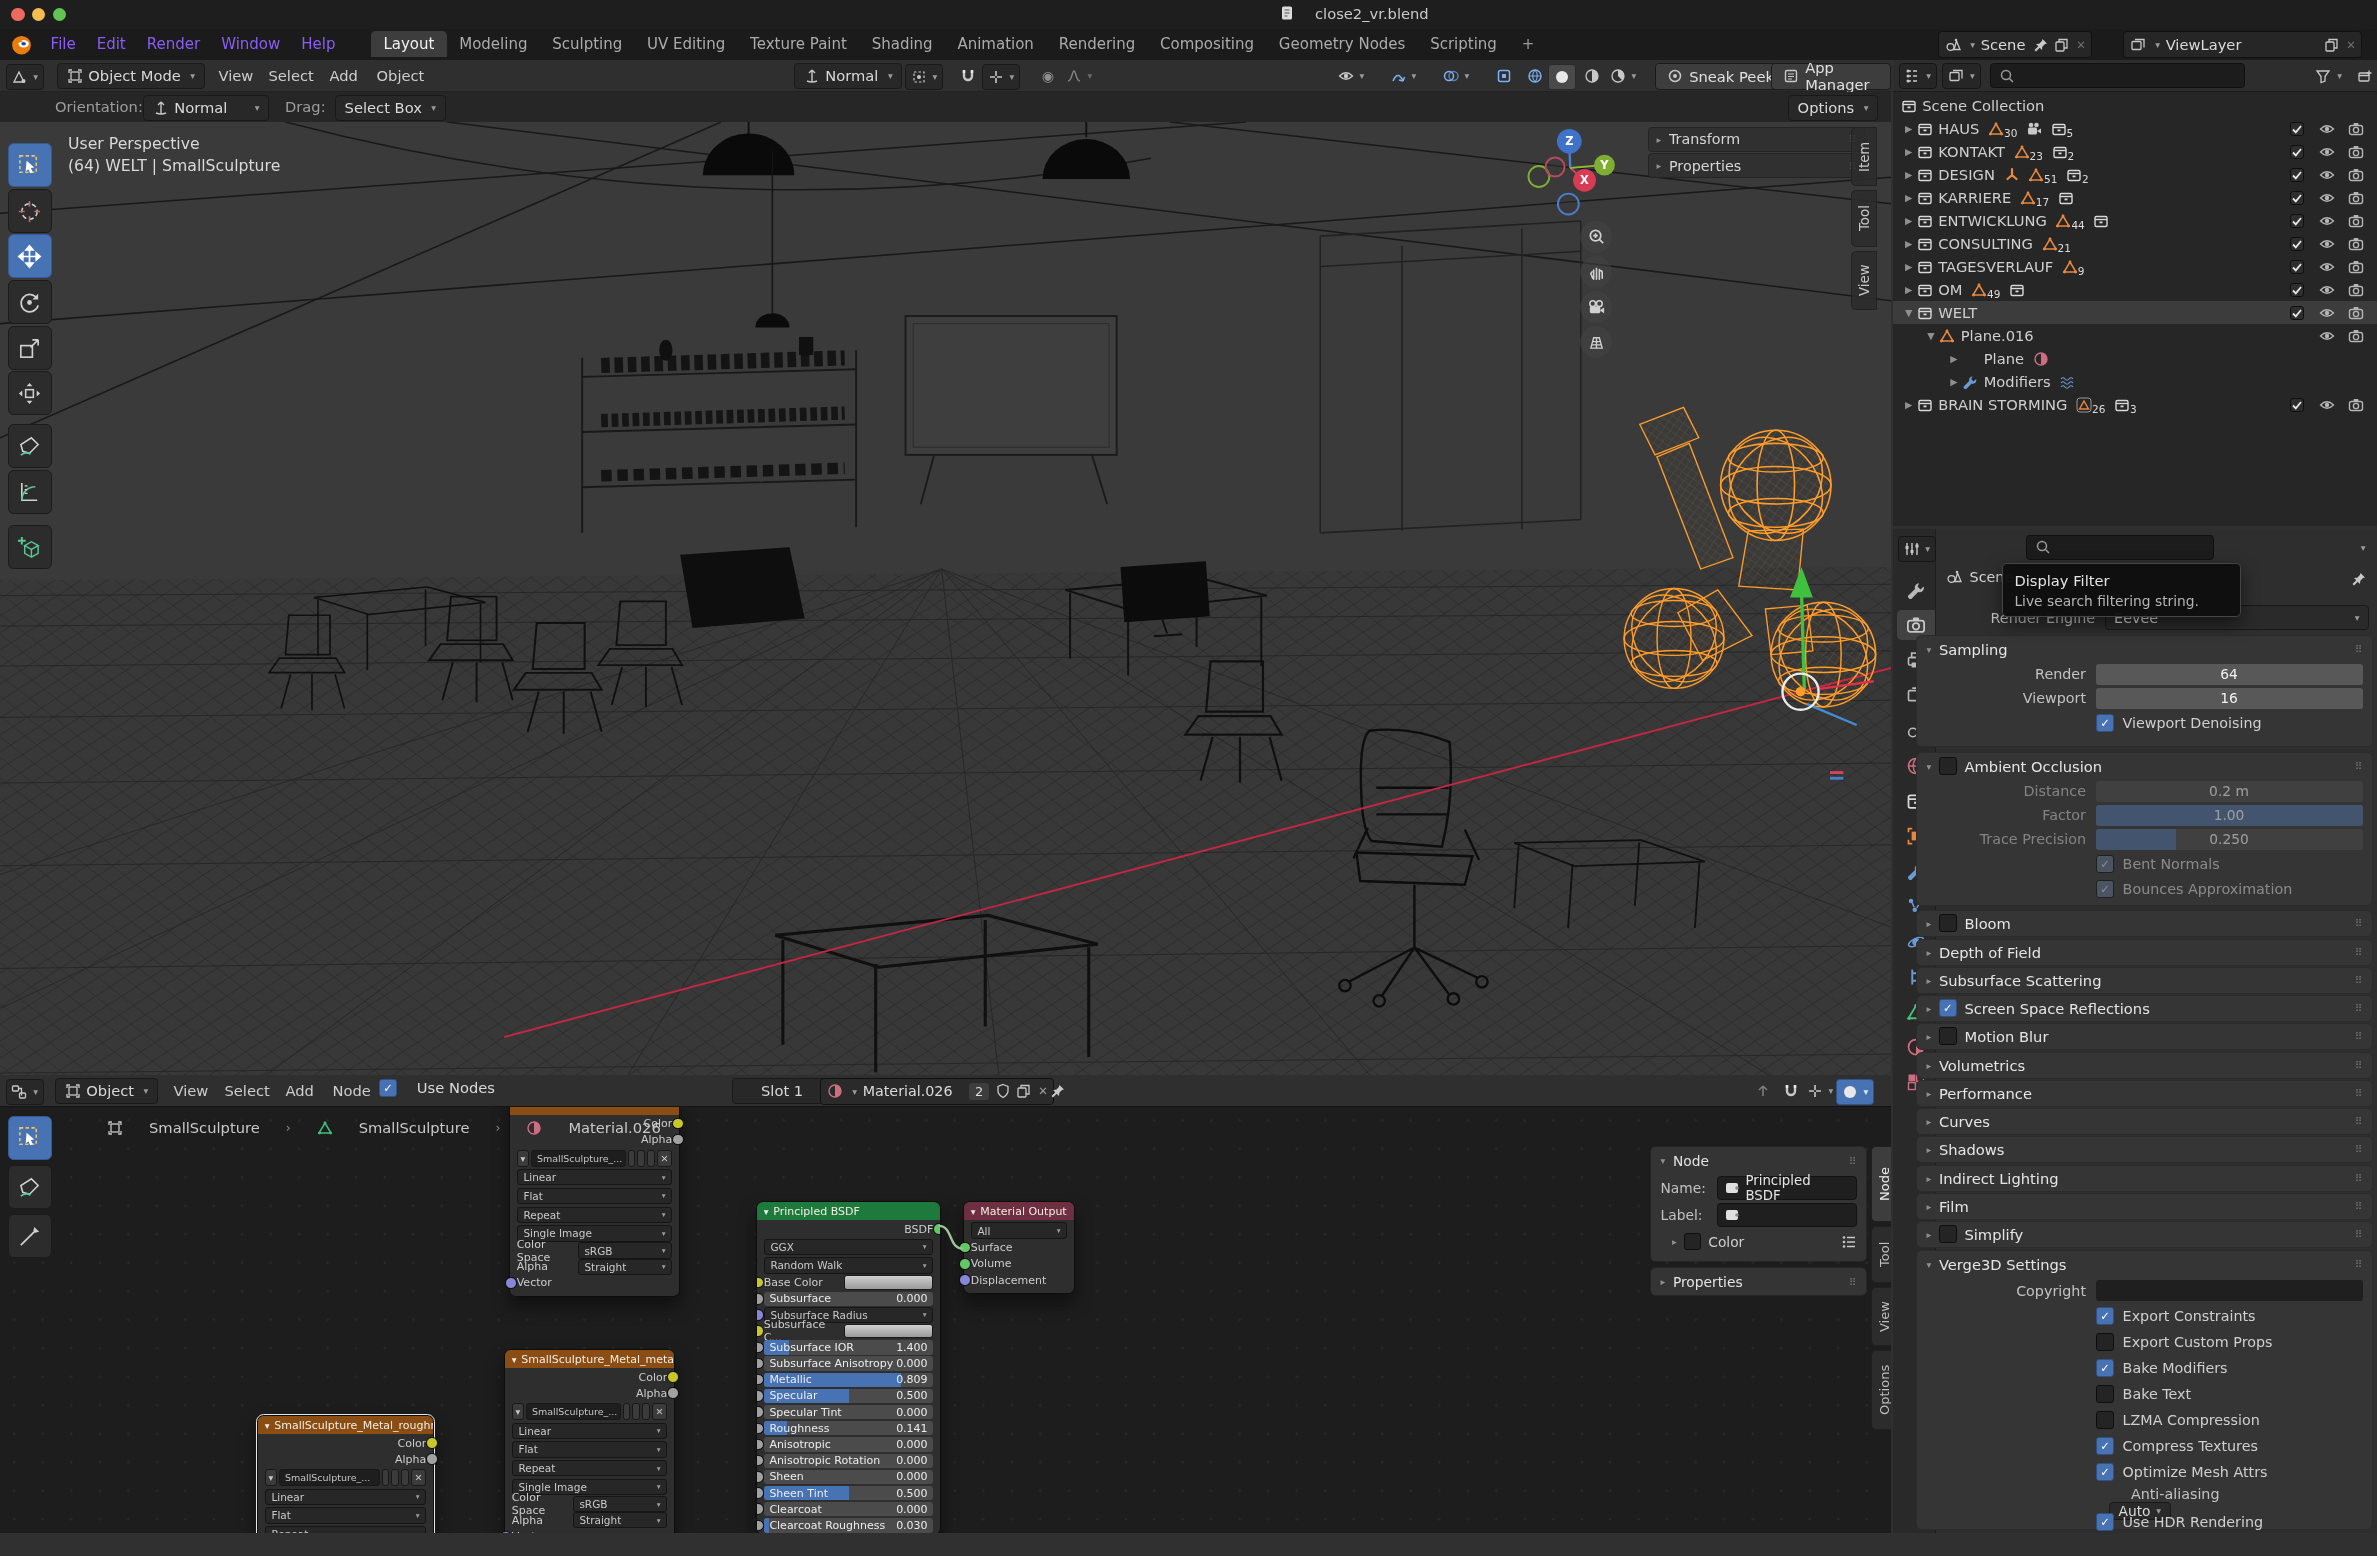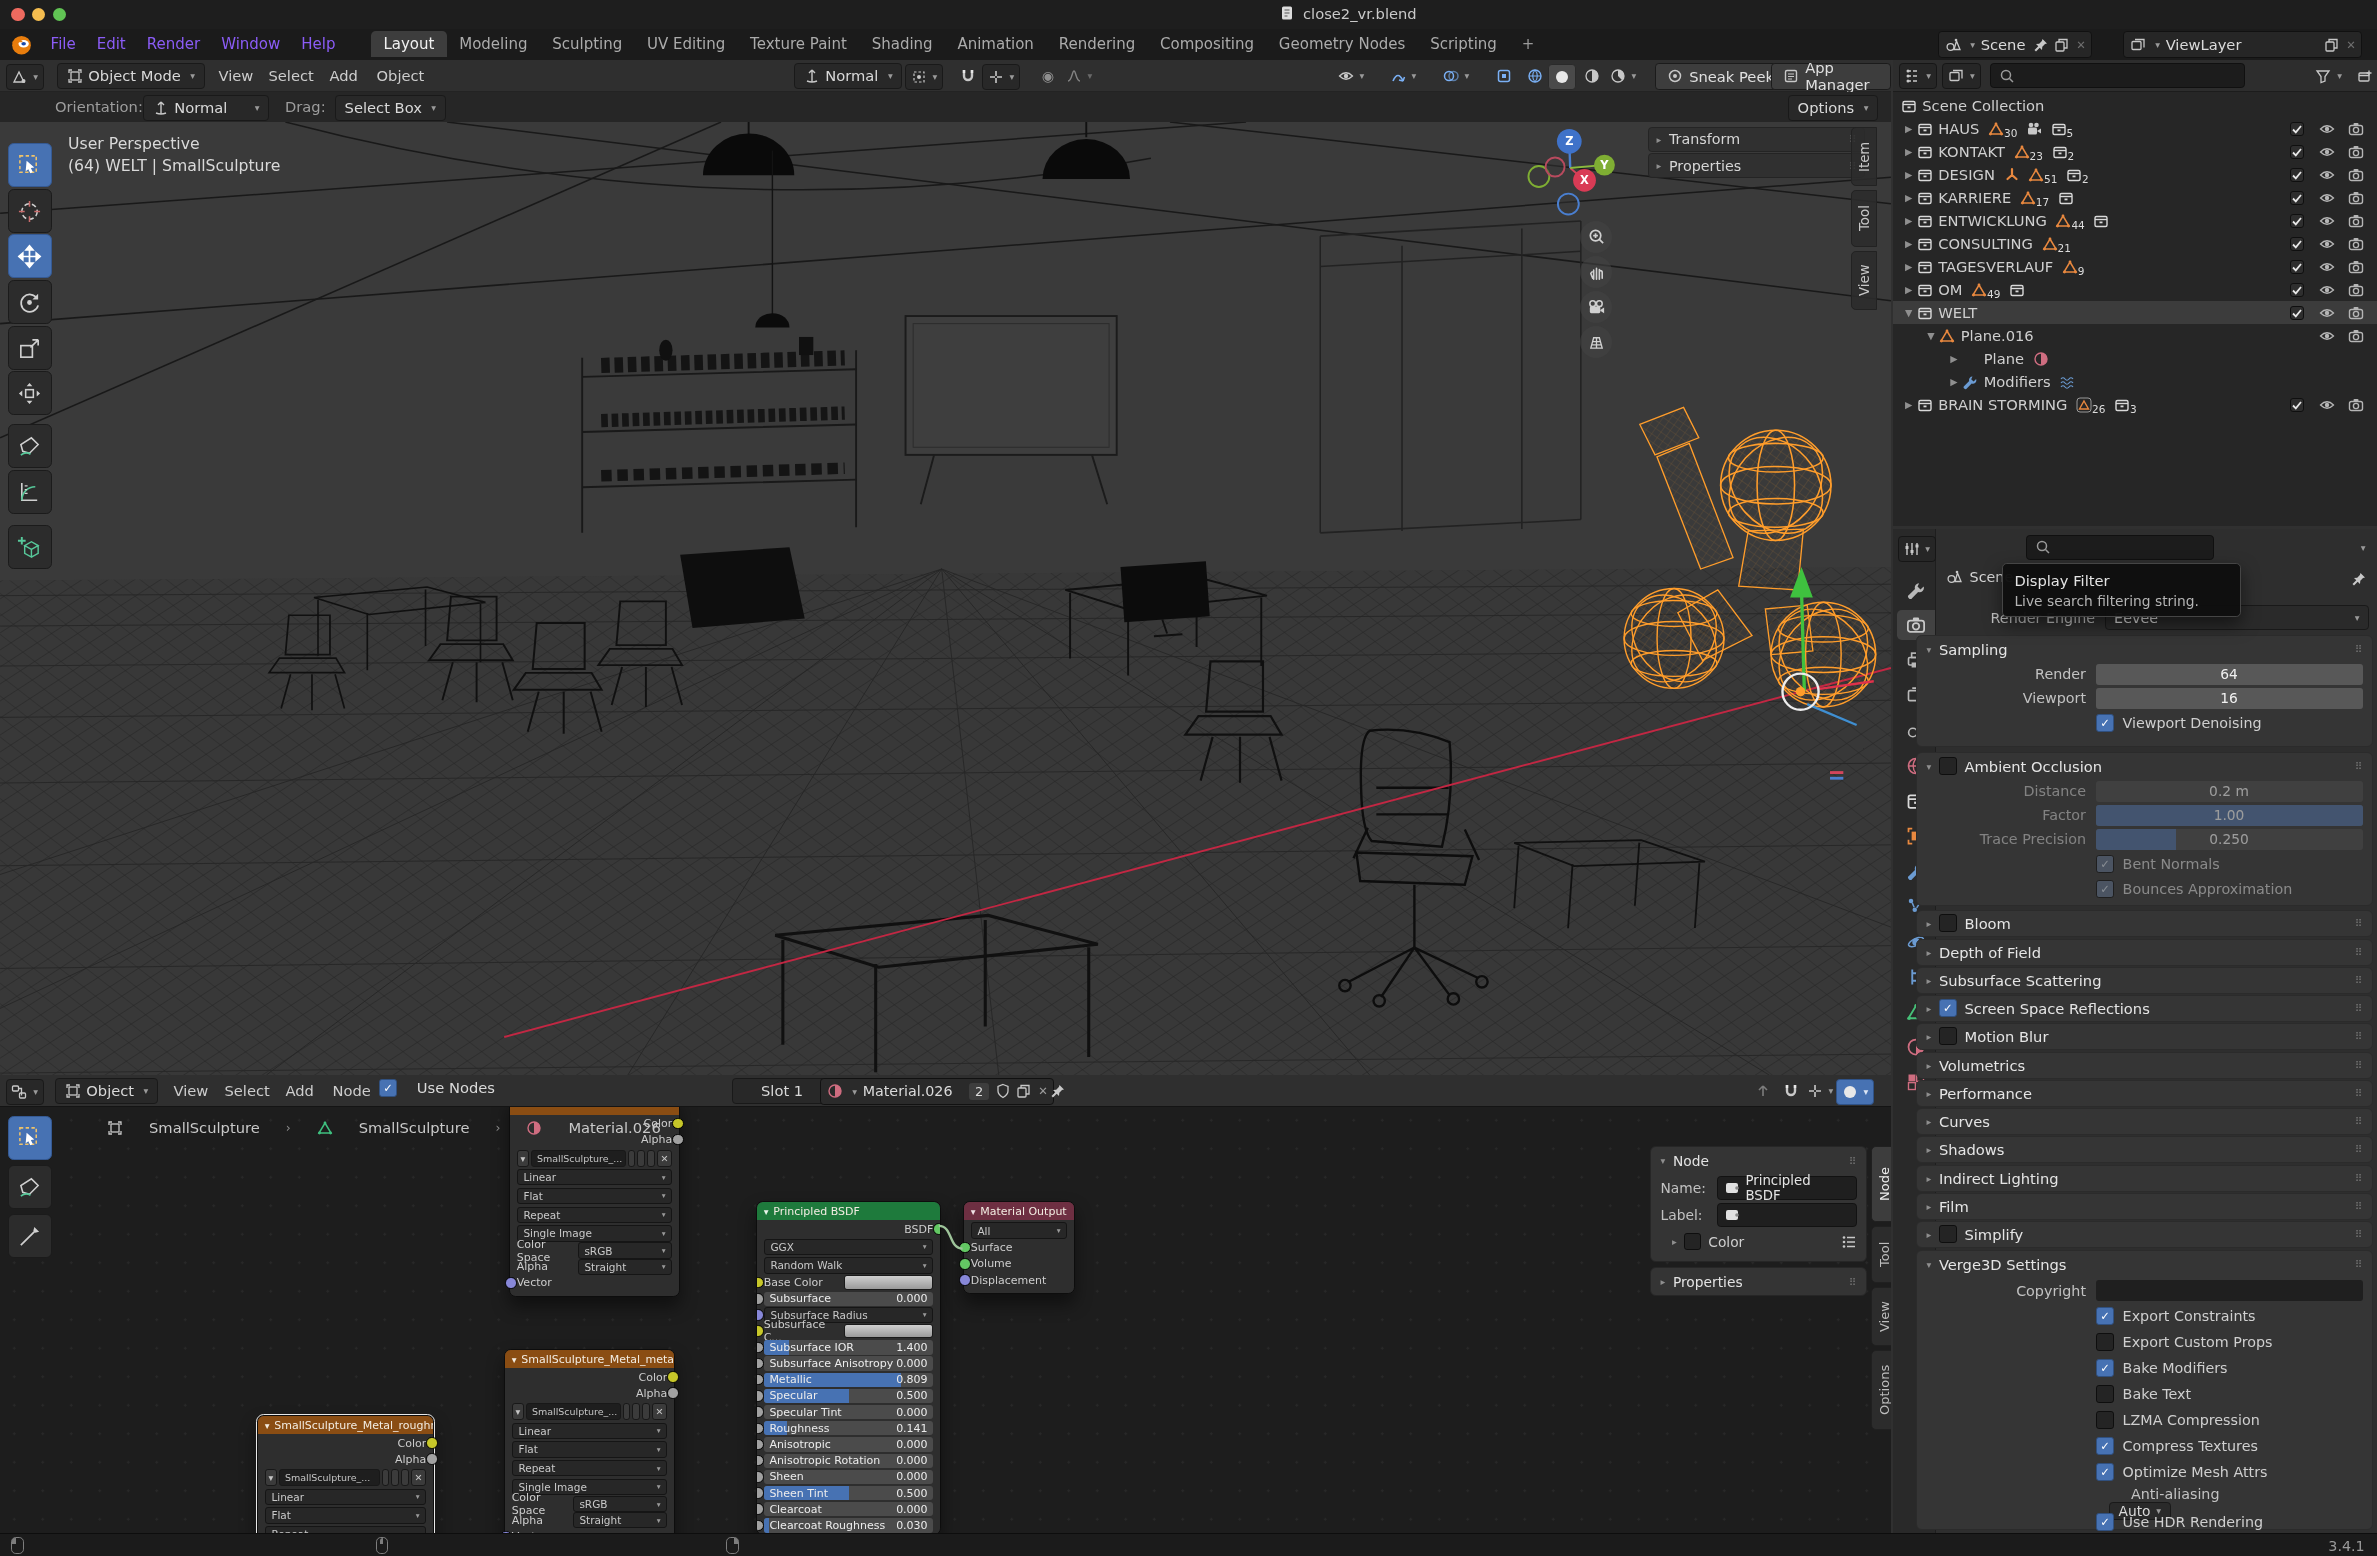--- a/index.html
+++ b/index.html
@@ -7,21 +7,21 @@
        font-family:"DejaVu Sans","Liberation Sans",sans-serif;color:#cfcfcf;font-size:15px;}
   .abs{position:absolute;}
   .flex{display:flex;align-items:center;}
   .chev{font-size:9.5px;color:#9a9a9a;margin-left:3.8px;}
   .chevr{font-size:9.5px;color:#8f8f8f;}
   .ic{display:inline-flex;width:16px;height:16px;align-items:center;justify-content:center;flex:none;}
   .ic svg{width:100%;height:100%;}
   
   #titlebar{left:0;top:0;width:2378px;height:28.5px;background:#1e1e1e;border-bottom:1px solid #0c0c0c;}
   .light{position:absolute;top:7.6px;width:13.3px;height:13.3px;border-radius:50%;}
-  #doc-title{position:absolute;left:1279px;top:4.8px;display:flex;gap:8px;align-items:center;color:#c9c9c9;font-size:14.7px;}
+  #doc-title{position:absolute;left:1279px;top:4.8px;display:flex;gap:20px;align-items:center;color:#c9c9c9;font-size:14.7px;}
   #menubar{left:0;top:28.5px;width:2378px;height:31px;background:#1b1b1b;display:flex;align-items:center;}
   .menuitem{padding:0 10.5px;font-size:15px;color:#8b5cf6;}
   .wstab{padding:3.8px 12.4px;font-size:15px;color:#ababab;border-radius:4.8px 4.8px 0 0;}
   .wstab.active{background:#3d3d3d;color:#f1f1f1;}
   .idwidget{position:absolute;top:2.9px;height:25px;background:#262626;border:1px solid #111;border-radius:3.8px;display:flex;align-items:center;padding:0 5.7px;gap:5.7px;font-size:14.7px;color:#dadada;}
   
   #vph{left:0;top:60px;width:1891px;height:31px;background:#2f2f2f;border-bottom:1px solid #232323;}
   #toolrow{left:0;top:92px;width:1891px;height:29.5px;background:#262626;border-bottom:1px solid #1a1a1a;}
   .pill{display:inline-flex;align-items:center;gap:5.7px;background:#282828;border:1px solid #191919;border-radius:3.8px;padding:0 8.6px;height:24px;font-size:14.7px;color:#d9d9d9;}
   .hmenu{padding:0 9.5px;font-size:14.7px;color:#cdcdcd;}
@@ -2212,27 +2212,15 @@
             <span class="chev">▾</span>
           </div>
           <div class="nrow"><span class="nsock" style="left:-11.4px;background:#63c763;"></span>Surface</div>
           <div class="nrow"><span class="nsock" style="left:-11.4px;background:#63c763;"></span>Volume</div>
           <div class="nrow"><span class="nsock" style="left:-11.4px;background:#8787d8;"></span>Displacement</div>
           <div style="height:5.7px;"></div>
         </div>
       </div>
   </div>
 
-  <div id="statusbar" class="abs">
-    <span class="mouseic">
-        <i style="left:0;"></i>
-      </span>
-    <span class="mouseic" style="margin-left:352px;">
-        <i style="left:3.3px;width:2.9px;"></i>
-      </span>
-    <span class="mouseic" style="margin-left:338px;">
-        <i style="right:0;border-radius:0 2.9px 0 0;"></i>
-      </span>
-    <span style="margin-left:auto;margin-right:13.3px;color:#9a9a9a;font-size:14.3px;">3.4.1</span>
-  </div>
 
 </div>
 
 
 </body></html>

